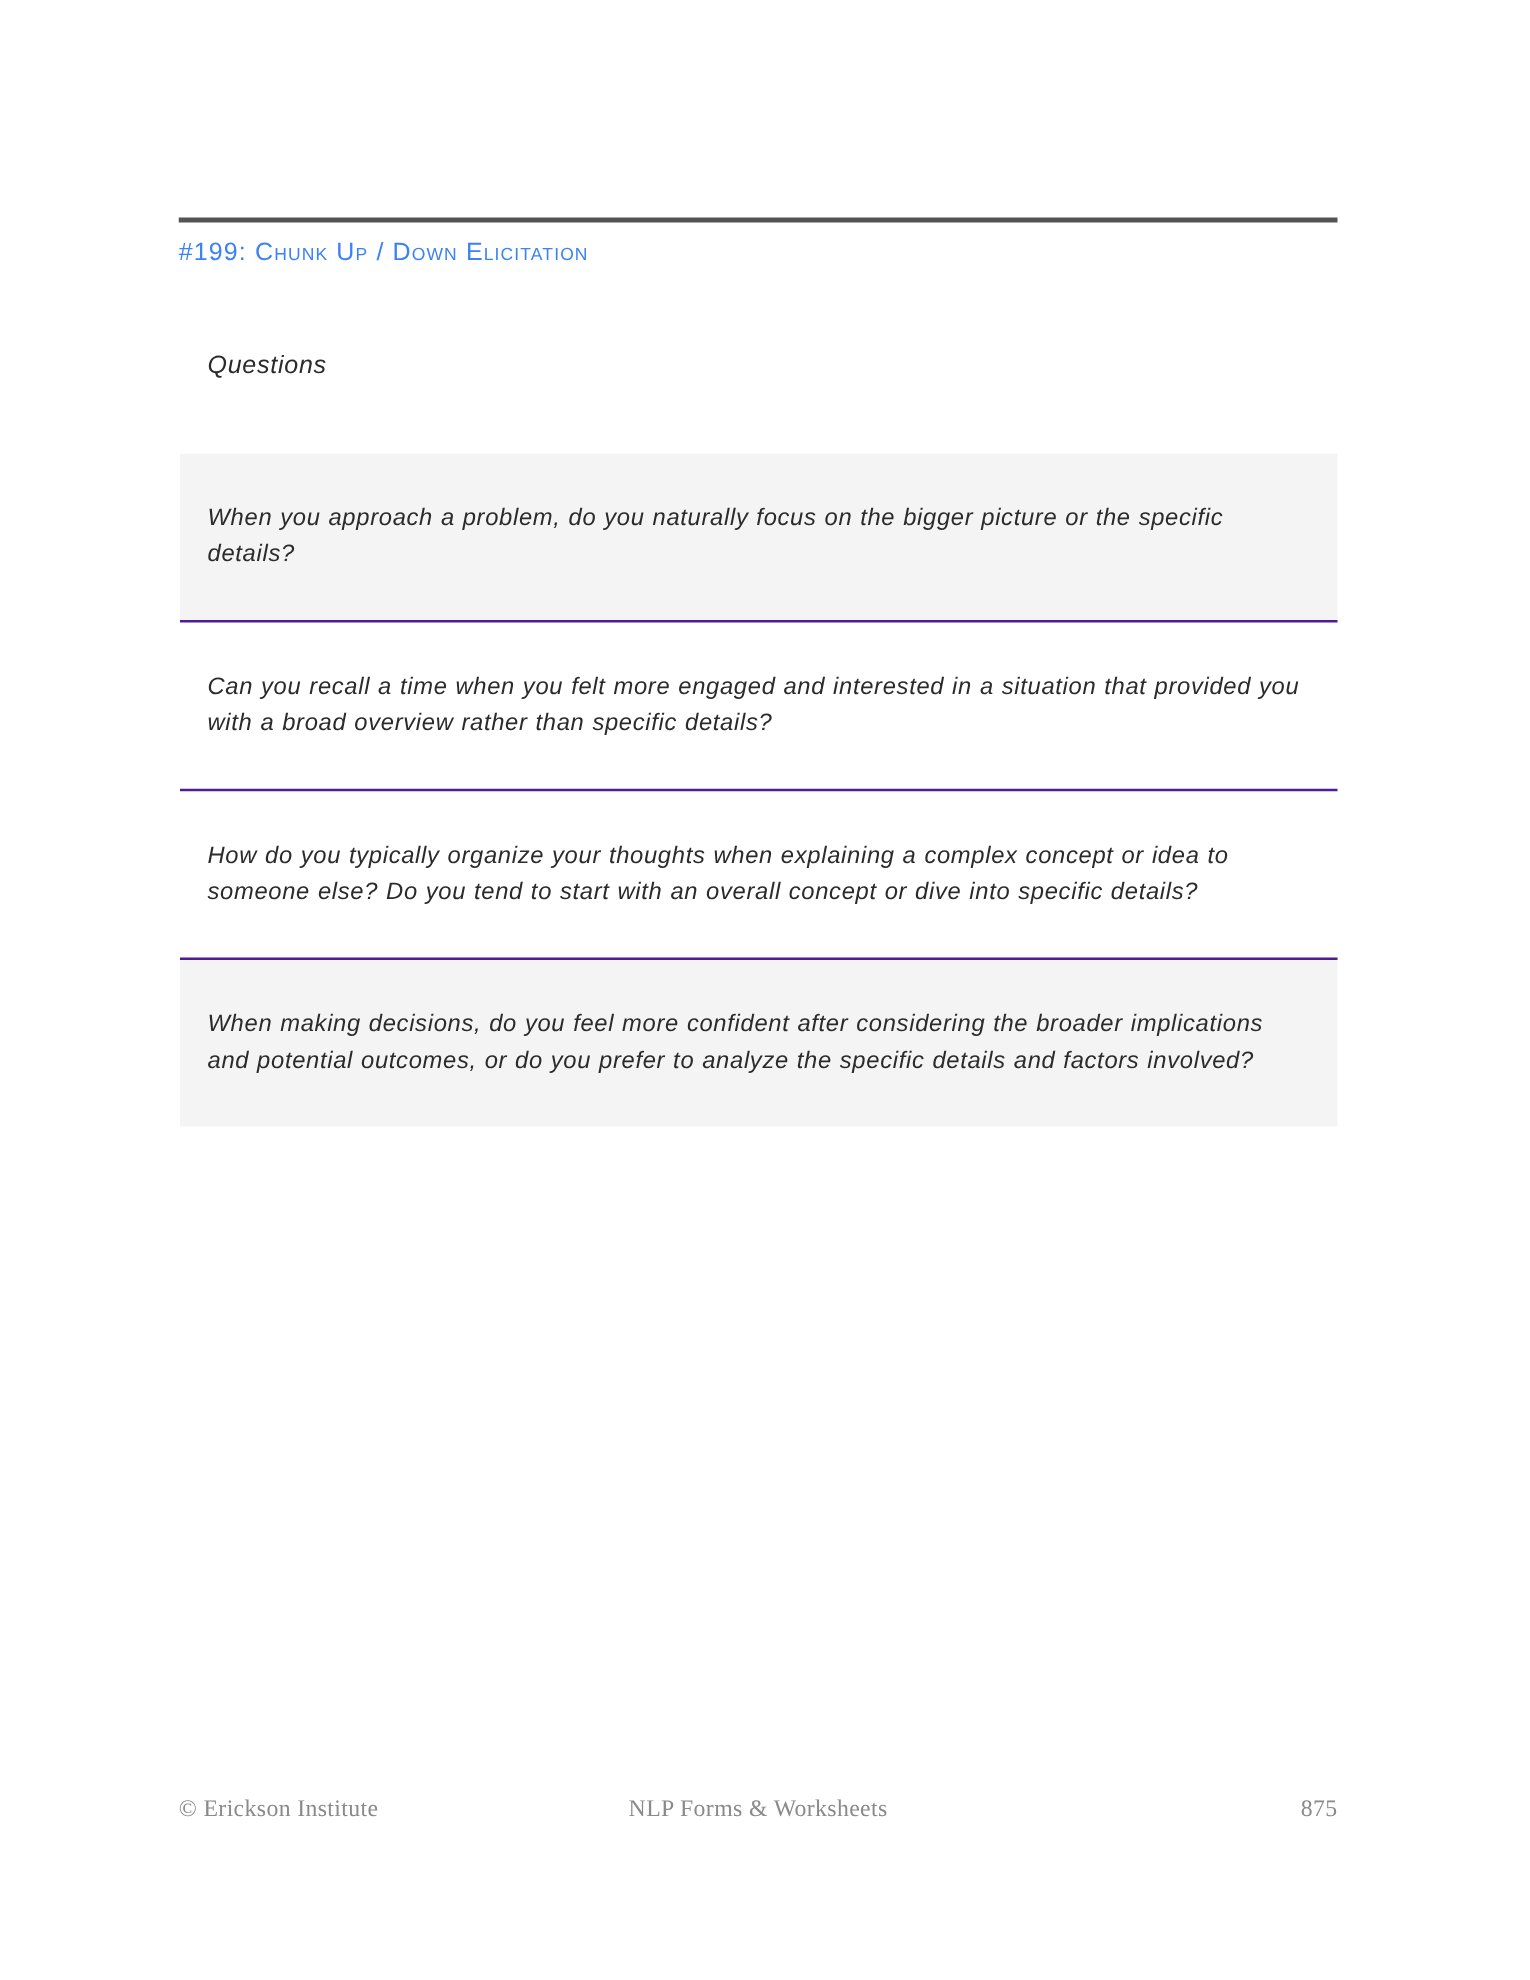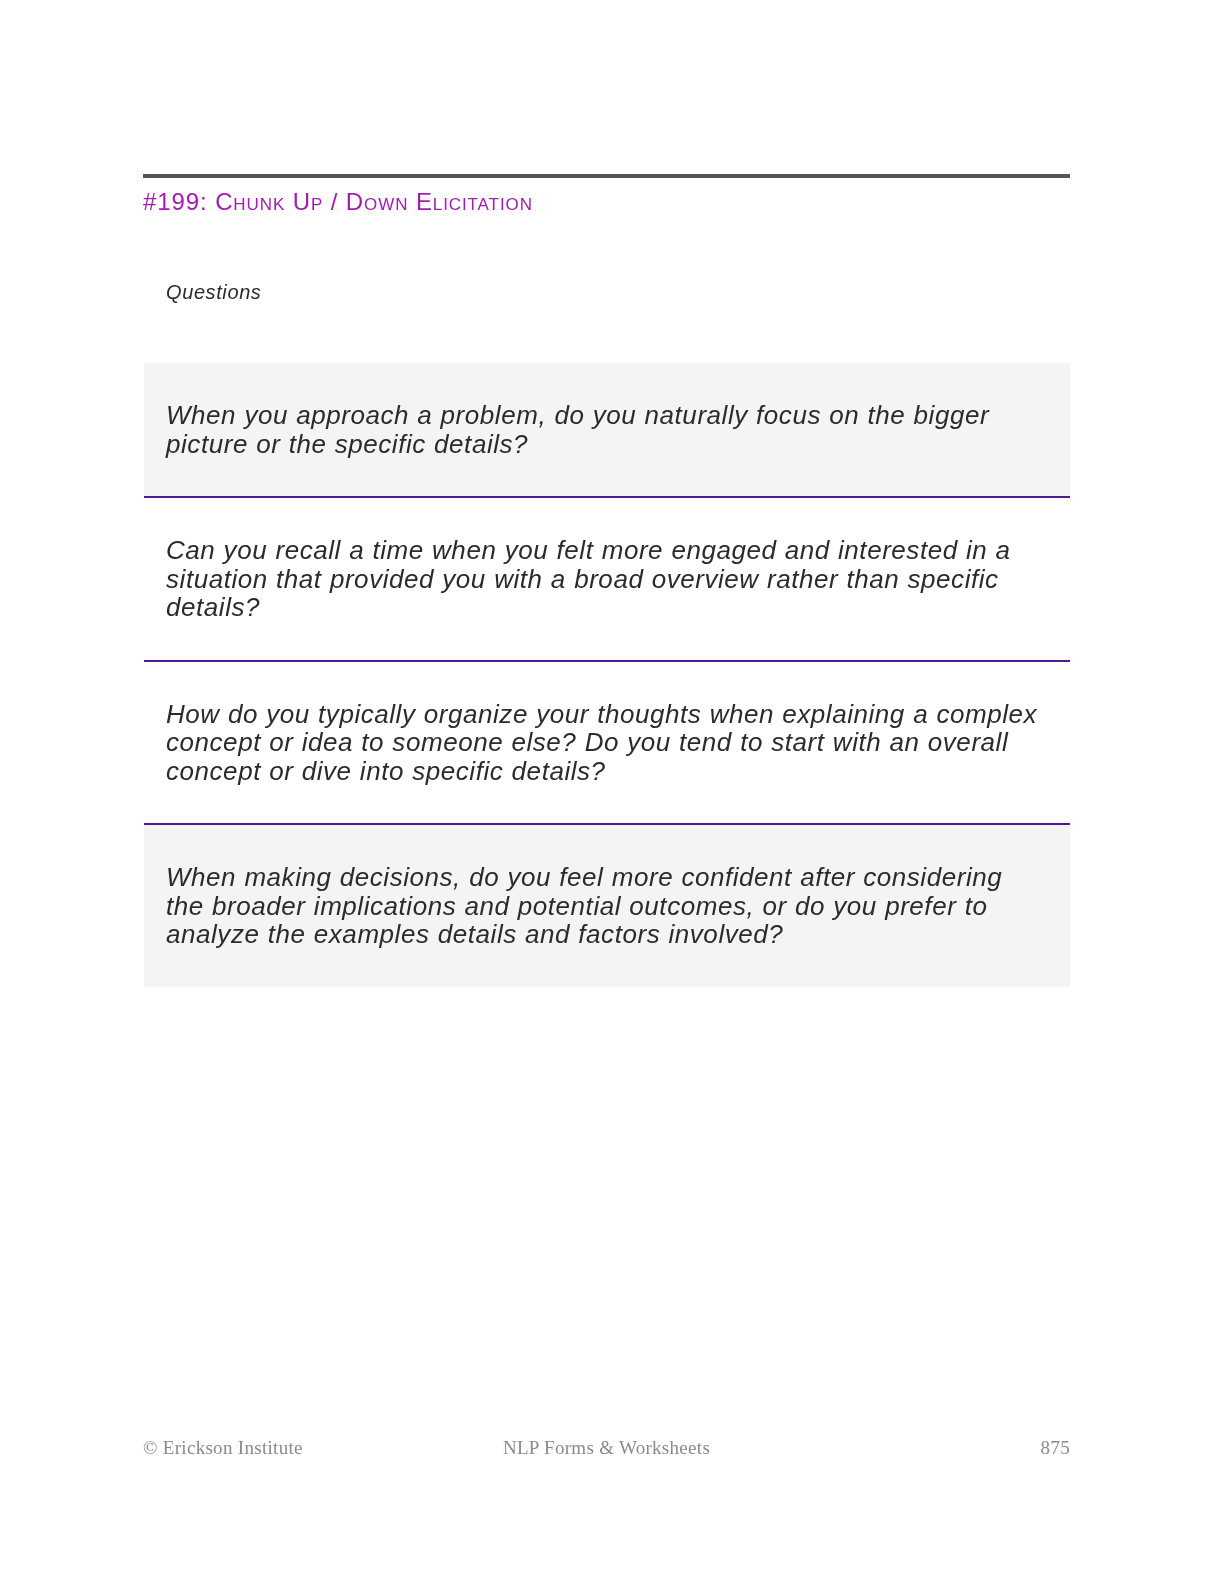--- a/index.html
+++ b/index.html
@@ -29,24 +29,24 @@
     width: 927px;
   }
   .header-rule {
     width: 927px;
     height: 4px;
     background: #545454;
   }
   .header-title {
     margin-top: 11px;
     font-family: "Liberation Sans", sans-serif;
-    font-size: 24px;
+    font-size: 20px;
     line-height: 26px;
     letter-spacing: 0.9px;
-    color: #a21caf;
+    color: #3b82f6;
     font-variant: small-caps;
     font-weight: 400;
     white-space: nowrap;
   }
 
   
   .section-label {
     position: absolute;
     left: 166px;
     top: 279px;
@@ -73,21 +73,21 @@
   .q-row.shaded {
     background: #f4f4f4;
   }
   .q-row + .q-row {
     border-top: 2px solid #4c1d95;
   }
   .q-row:last-child {
     border-bottom: none;
   }
   .q-text {
-    font-size: 26px;
+    font-size: 19px;
     line-height: 28.5px;
     font-style: italic;
     letter-spacing: 0.55px;
     color: #2b2b2b;
     word-spacing: 0.5px;
   }
 
   
   .footer {
     position: absolute;
@@ -129,21 +129,21 @@
       <div class="q-row shaded">
         <div class="q-text">When you approach a problem, do you naturally focus on the bigger picture or the specific details?</div>
       </div>
       <div class="q-row">
         <div class="q-text">Can you recall a time when you felt more engaged and interested in a situation that provided you with a broad overview rather than specific details?</div>
       </div>
       <div class="q-row">
         <div class="q-text">How do you typically organize your thoughts when explaining a complex concept or idea to someone else? Do you tend to start with an overall concept or dive into specific details?</div>
       </div>
       <div class="q-row shaded">
-        <div class="q-text">When making decisions, do you feel more confident after considering the broader implications and potential outcomes, or do you prefer to analyze the examples details and factors involved?</div>
+        <div class="q-text">When making decisions, do you feel more confident after considering the broader implications and potential outcomes, or do you prefer to analyze the specific details and factors involved?</div>
       </div>
     </div>
 
   <div class="footer">
     <div class="footer-left">© Erickson Institute</div>
     <div class="footer-center">NLP Forms &amp; Worksheets</div>
     <div class="footer-right">875</div>
   </div>
 
 </div>

